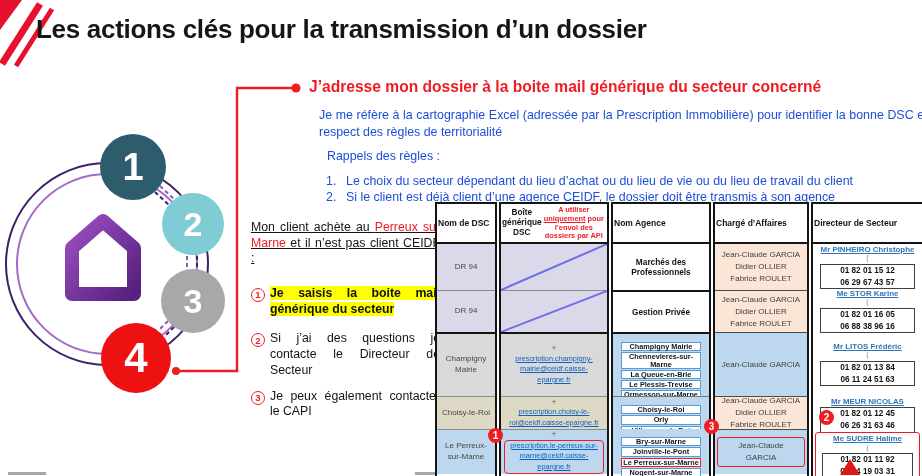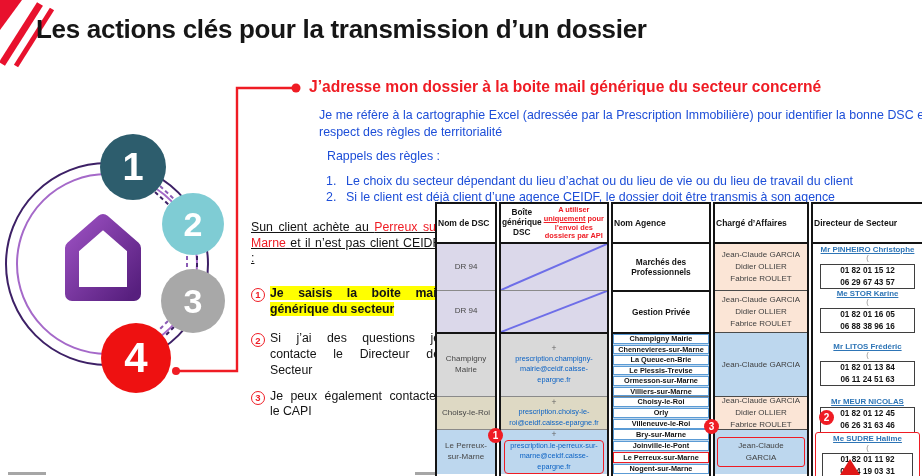--- a/index.html
+++ b/index.html
@@ -49,23 +49,23 @@
   .mb-note{color:#ef1c24;font-size:7.4px;line-height:1.15;margin-top:1px}
   .mb-note .u{text-decoration:underline}
   .cell{box-sizing:border-box;display:flex;flex-direction:column;align-items:center;justify-content:center;text-align:center;position:relative}
   .h1{height:46px}.h2{height:42px}.h3{height:64px}.h4{height:33px}.h5{height:45px}
   .bg-lav{background:#dbd8ea}.bg-gray{background:#d9d9d9}.bg-tan{background:#ded9c4}.bg-blue{background:#bdd7ee}.bg-peach{background:#fbe5d6}
   .col-dsc .cell,.col-mail .cell{border-top:1px solid #8a8a8a;font-size:8px;color:#474747;line-height:1.35;padding:0 2px}
   .col-dsc .h1,.col-mail .h1{border-top:none}
   .col-dsc .h3,.col-mail .h3{border-top:2px solid #141414}
   .diag svg{position:absolute;left:0;top:0;width:100%;height:100%}
   .plus{font-size:8.5px;color:#666;line-height:1.1}
-  .email{font-size:7.3px;color:#0b62c4;line-height:1.45;display:block;word-break:break-word;padding:0 1px}
+  .email{font-size:7.3px;color:#0b62c4;text-decoration:underline;line-height:1.45;display:block;word-break:break-word;padding:0 1px}
   .redframe{border:1.4px solid #ef1c24;border-radius:4px;padding:0 2px;margin:0 1px}
-  .col-agency .cell{font-size:8.3px;padding:0}
+  .col-agency .cell{font-size:8.3px;padding:8px}
   .col-agency .h2{border-top:2px solid #141414}
   .col-agency .h3{border-top:2px solid #141414}
   .col-agency .h4{border-top:1px solid #777}
   .agency-single{font-weight:700;color:#141414;padding:0 4px}
   .aglist{background:#bdd7ee;padding:2px 3px;display:flex;flex-direction:column;gap:1px;justify-content:stretch;align-items:stretch}
   .ag{flex:1 1 0;background:#fff;border:1px solid #5b9bd5;display:flex;align-items:center;justify-content:center;
       font-weight:700;font-size:7.3px;color:#141414;line-height:1;box-sizing:border-box}
   .ag.red{border:1.3px solid #ef1c24}
   .col-charge .cell{font-size:8px;color:#3f3f3f;line-height:1.5;border-top:1.5px solid #4a4a4a;padding:0 2px}
   .col-charge .h1{border-top:none}
@@ -148,21 +148,21 @@
     <span class="rtxt">Le choix du secteur dépendant du lieu d’achat ou du lieu de vie ou du lieu de travail du client</span>
   </div>
   <div class="rule">
     <span class="rnum">2.</span>
     <span class="rtxt">Si le client est déjà client d’une agence CEIDF,  le dossier doit être transmis à son agence</span>
   </div>
 </div>
 
 <div class="scenario">
   <div class="intro">
-    <span>Sun client achète au </span><span class="red">Perreux sur Marne</span><span> et il n’est pas client CEIDF :</span>
+    <span>Mon client achète au </span><span class="red">Perreux sur Marne</span><span> et il n’est pas client CEIDF :</span>
   </div>
   <div class="sitem si1">
     <span class="cnum">1</span>
     <span class="txt"><span class="hl">Je saisis la boite mail générique du secteur</span></span>
   </div>
   <div class="sitem si2">
     <span class="cnum">2</span>
     <span class="txt">Si j’ai des questions je contacte le Directeur de Secteur</span>
   </div>
   <div class="sitem">

